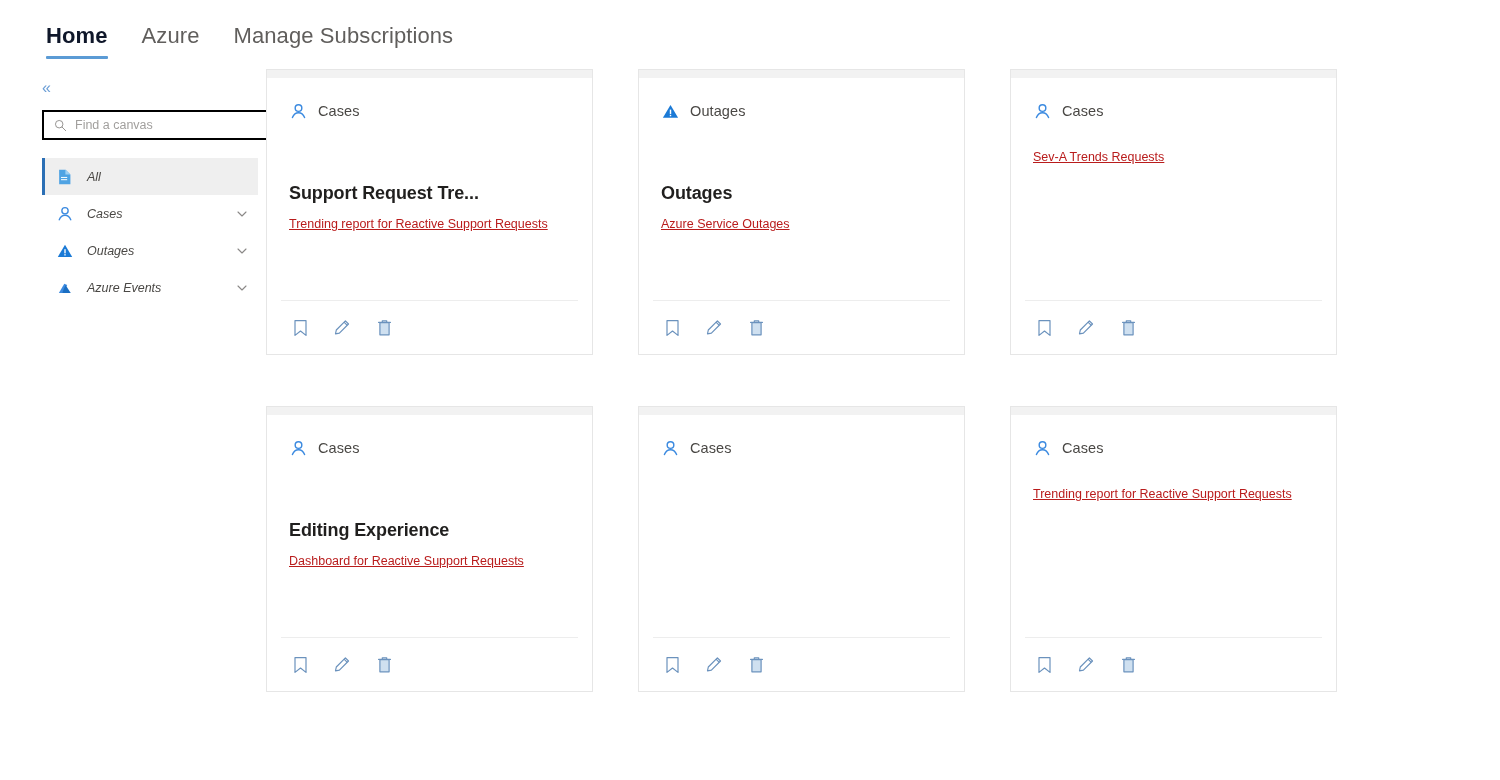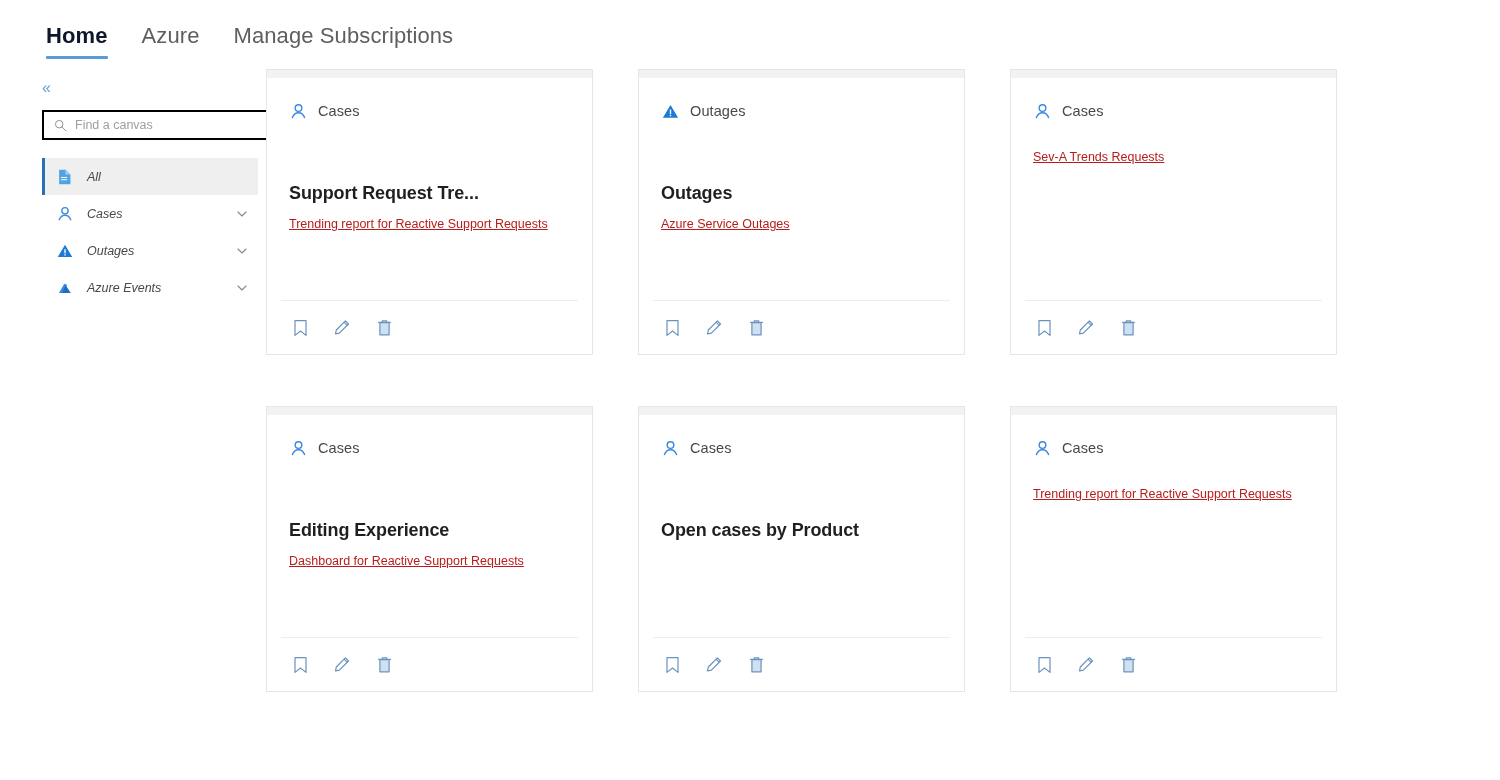--- a/index.html
+++ b/index.html
@@ -443,21 +443,20 @@
       <div class="card">
         <div class="card-topstrip"></div>
         <div class="card-inner">
           <div class="card-cat">
             <svg class="cat-ico" viewBox="0 0 20 20">
               <circle cx="10" cy="6.4" r="3.5" fill="none" stroke="#3b8ae0" stroke-width="1.5"></circle>
               <path d="M3.6 16.4c1.3-3.2 3.7-5 6.4-5s5.1 1.8 6.4 5" fill="none" stroke="#3b8ae0" stroke-width="1.5" stroke-linecap="round"></path>
             </svg>
             <span class="cat-label">Cases</span>
           </div>
-          <div class="card-title">Open cases by Product</div>
           <div class="card-spacer"></div>
         </div>
         <div class="card-footer">
           <button class="act-btn">
             <svg width="15" height="18" viewBox="0 0 15 18">
               <path d="M2 1.6h11v14.8l-5.5-4.4-5.5 4.4z" fill="none" stroke="#6b92bd" stroke-width="1.2" stroke-linejoin="round"></path>
             </svg>
           </button>
           <button class="act-btn">
             <svg width="18" height="18" viewBox="0 0 18 18">

